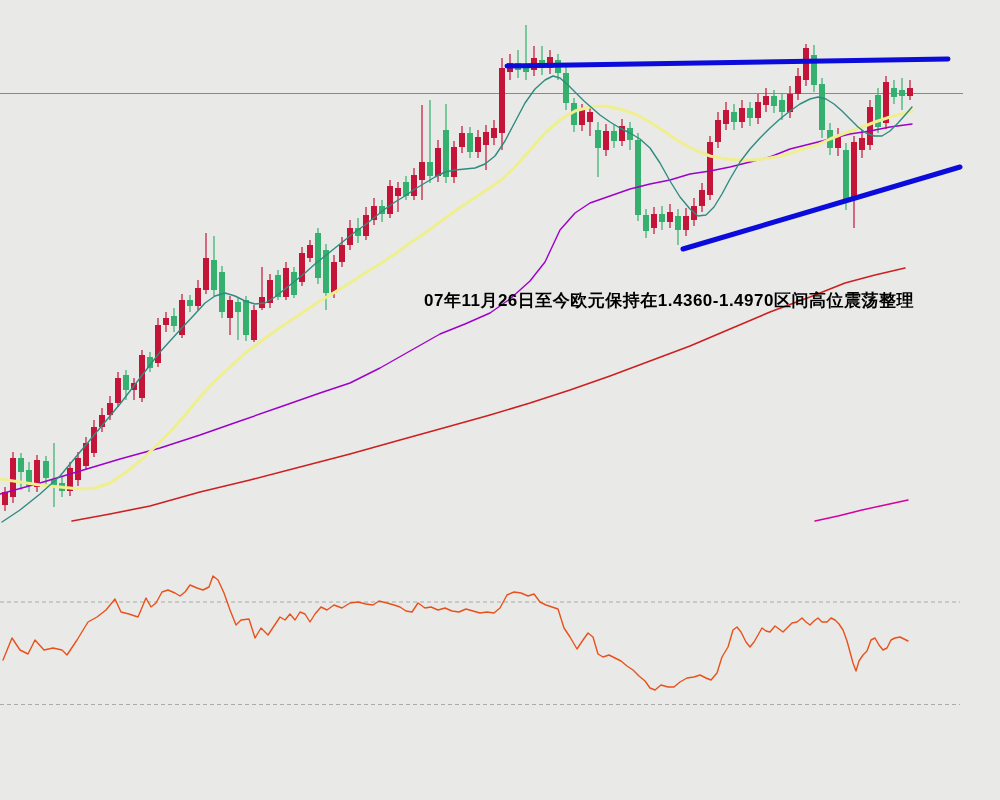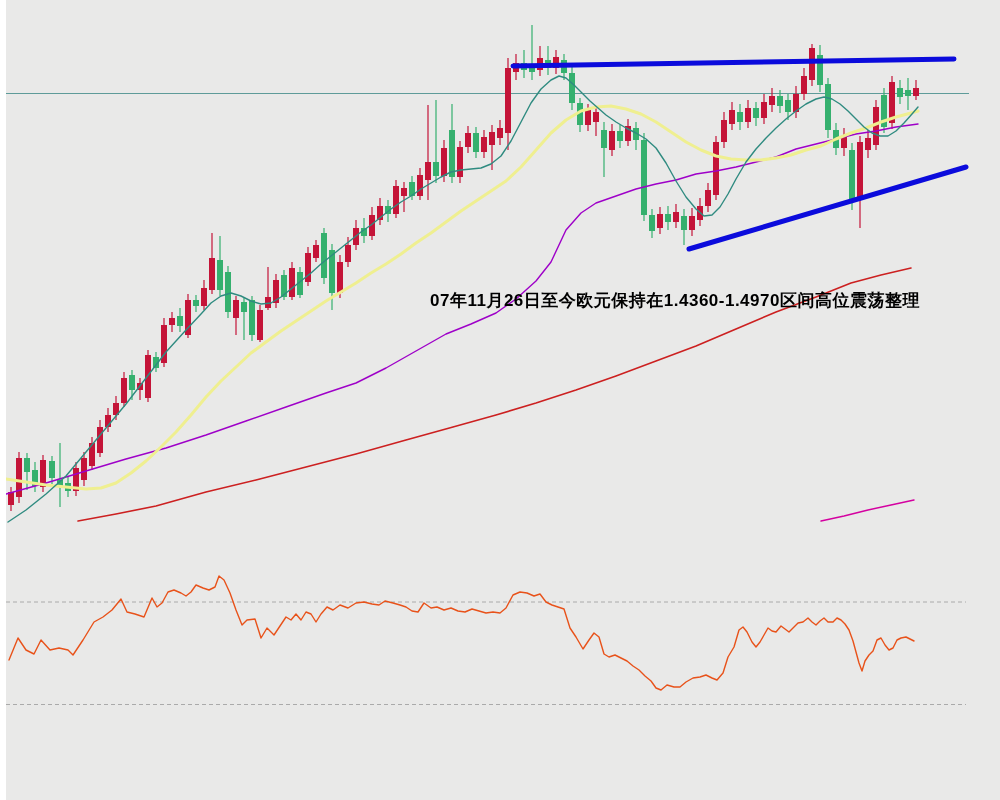--- a/index.html
+++ b/index.html
@@ -1,17 +1,17 @@
 <!DOCTYPE html>
 <html><head>
 <meta charset="utf-8">
 <style>
   html,body{margin:0;padding:0;}
   body{width:1000px;height:800px;overflow:hidden;font-family:"Liberation Sans",sans-serif;}
-  .stage{position:relative;width:932px;height:800px;background:#737373;margin-left:6px;}
+  .stage{position:relative;width:932px;height:800px;background:#737373;}
   #chart-svg{position:absolute;left:0;top:0;}
   .annotation{
     position:absolute;left:424px;top:289px;
     font-size:17px;font-weight:bold;color:#000;
     white-space:nowrap;letter-spacing:0.5px;
     font-family:"Liberation Sans",sans-serif;
   }
 </style>
 </head>
 <body>

